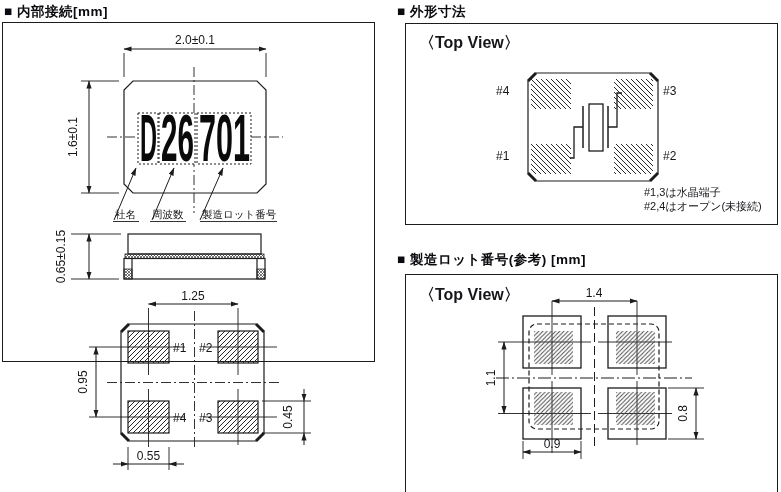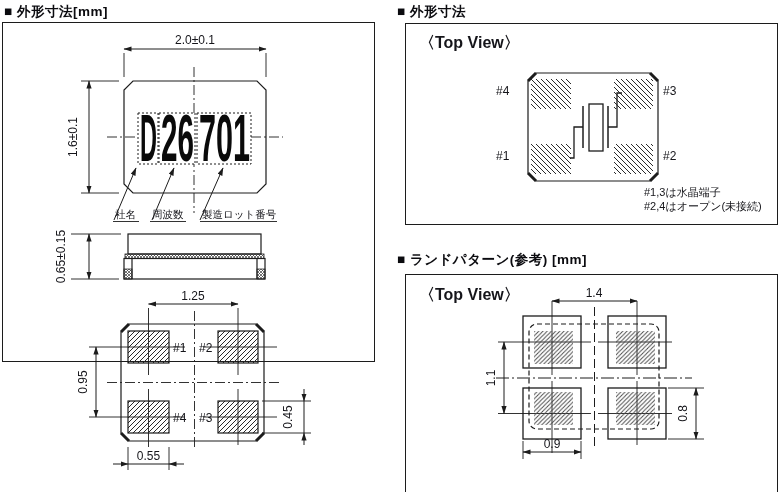--- a/index.html
+++ b/index.html
@@ -43,21 +43,21 @@
     </pattern>
     <marker id="ae" orient="auto" refX="7.5" refY="2.6" markerWidth="9" markerHeight="6" markerUnits="userSpaceOnUse">
       <path d="M0,0 L8,2.6 L0,5.2 Z" fill="#1c1c1c"></path>
     </marker>
     <marker id="as" orient="auto-start-reverse" refX="7.5" refY="2.6" markerWidth="9" markerHeight="6" markerUnits="userSpaceOnUse">
       <path d="M0,0 L8,2.6 L0,5.2 Z" fill="#1c1c1c"></path>
     </marker>
   </defs>
 </svg>
 
-<div class="panel-title" style="left:4px;top:3px;">■ 外形寸法[mm]</div>
+<div class="panel-title" style="left:4px;top:3px;">■ 内部接続[mm]</div>
 
 <div class="panel-box" style="left:2px;top:22px;width:373px;height:340px;">
 <svg width="370" height="465" viewBox="0 0 370 465">
 
   <g>
     <line class="ext" x1="121" y1="30" x2="121" y2="54"></line>
     <line class="ext" x1="263" y1="30" x2="263" y2="54"></line>
     <line class="dim" x1="121" y1="26" x2="263" y2="26" marker-start="url(#as)" marker-end="url(#ae)"></line>
     <text class="dimtxt" x="192" y="21" text-anchor="middle">2.0±0.1</text>
   </g>
@@ -196,21 +196,21 @@
     <line x1="202" y1="82" x2="202" y2="124" style="stroke:#1c1c1c;stroke-width:1.5"></line>
     <polyline points="177,103 168,103 168,134 164,134" style="fill:none;stroke:#1c1c1c;stroke-width:1.3"></polyline>
     <polyline points="202,103 211,103 211,69 216,69" style="fill:none;stroke:#1c1c1c;stroke-width:1.3"></polyline>
   </g>
 
   <text class="note" x="238" y="172">#1,3は水晶端子</text>
   <text class="note" x="238" y="186">#2,4はオープン(未接続)</text>
 </svg>
 </div>
 
-<div class="panel-title" style="left:397px;top:251px;">■ ランドパターン(参考)  [mm]</div>
+<div class="panel-title" style="left:397px;top:251px;">■ 製造ロット番号(参考)  [mm]</div>
 
 <div class="panel-box" style="left:405px;top:274px;width:373px;height:224px;">
 <svg width="370" height="221" viewBox="0 0 370 221">
   <text class="view" x="13" y="25">〈Top View〉</text>
 
   <g>
     <line class="dim" x1="146" y1="26" x2="231" y2="26" marker-start="url(#as)" marker-end="url(#ae)"></line>
     <text class="dimtxt" x="188" y="22" text-anchor="middle">1.4</text>
   </g>
 

